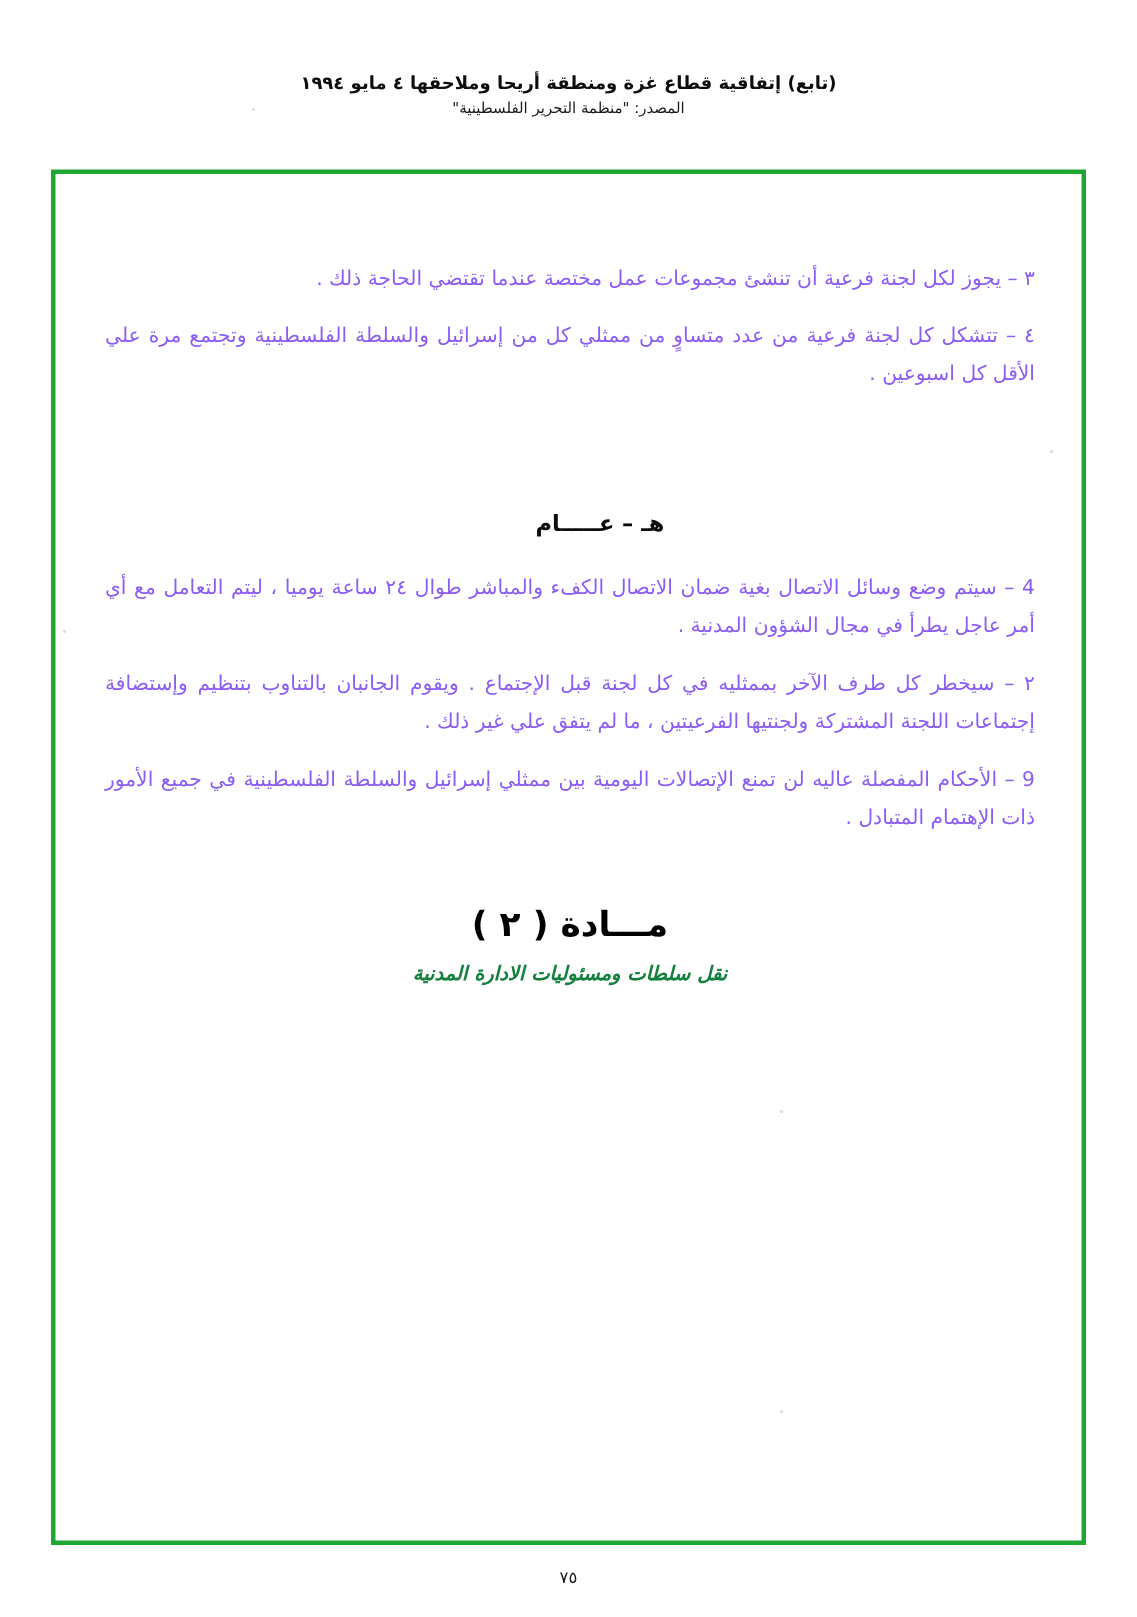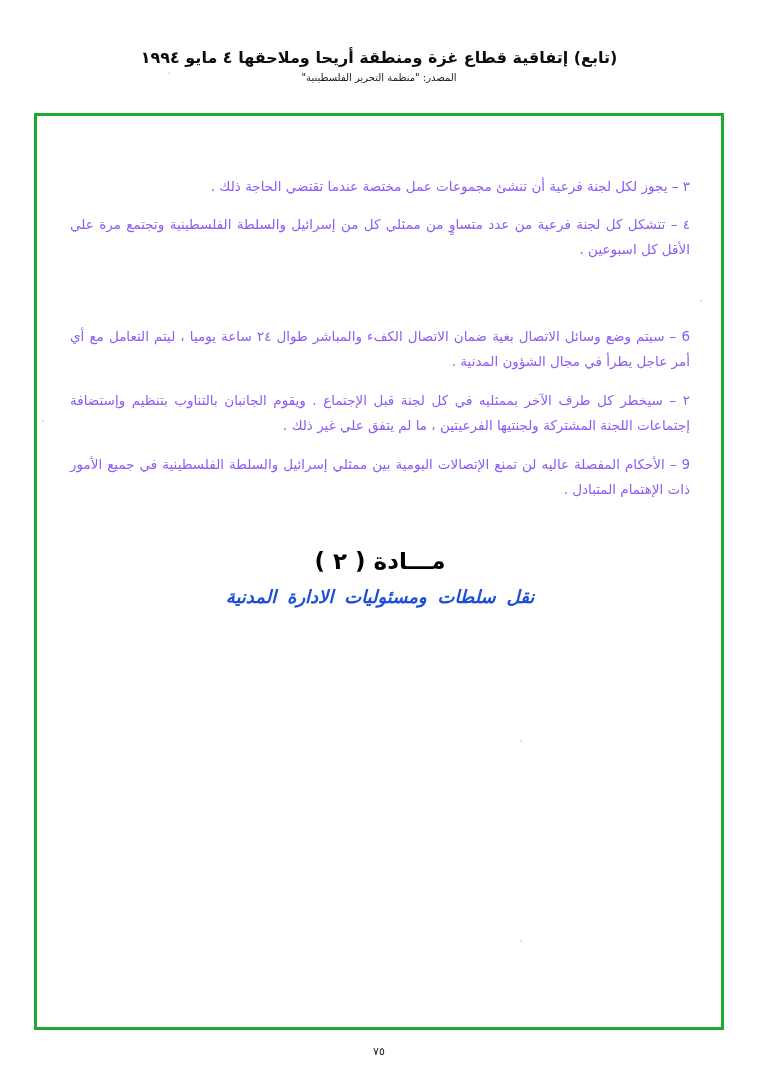--- a/index.html
+++ b/index.html
@@ -25,21 +25,21 @@
 
   
   .header {
     position: absolute;
     top: 48px;
     left: 0;
     right: 0;
     text-align: center;
   }
   .header-line1 {
-    font-size: 16px;
+    font-size: 12px;
     font-weight: bold;
     color: #0d0d0d;
     letter-spacing: 0px;
     direction: rtl;
   }
   .header-line2 {
     font-size: 10px;
     color: #1a1a1a;
     margin-top: 5px;
     direction: rtl;
@@ -92,27 +92,26 @@
   .article-title {
     font-size: 23px;
     font-weight: bold;
     text-align: center;
     letter-spacing: 2px;
     margin-top: 46px;
     margin-bottom: 12px;
     color: #000000;
   }
   .article-subtitle {
-    font-size: 18px;
+    font-size: 13px;
     font-weight: bold;
     text-align: center;
     font-style: italic;
-    color: #1d4ed8;
+    color: #15803d;
     margin-bottom: 30px;
-    font-family: Liberation Mono, monospace;
   }
 
   .block-after-article {
     margin-top: 40px;
   }
 
   
   .footer {
     position: absolute;
     bottom: 20px;
@@ -150,22 +149,23 @@
 
   <div class="frame"></div>
 
   <div class="content">
 
     <p class="para">٣ – يجوز لكل لجنة فرعية أن تنشئ مجموعات عمل مختصة عندما تقتضي الحاجة ذلك .</p>
     <p class="para">٤ – تتشكل كل لجنة فرعية من عدد متساوٍ من ممثلي كل من إسرائيل والسلطة الفلسطينية وتجتمع مرة علي الأقل كل اسبوعين .</p>
 
     <div class="spacer-lg"></div>
 
+    <div class="section-heading">هـ  –  عـــــام</div>
 
-    <p class="para">6 – سيتم وضع وسائل الاتصال بغية ضمان الاتصال الكفء والمباشر طوال ٢٤ ساعة يوميا ، ليتم التعامل مع أي أمر عاجل يطرأ في مجال الشؤون المدنية .</p>
+    <p class="para">4 – سيتم وضع وسائل الاتصال بغية ضمان الاتصال الكفء والمباشر طوال ٢٤ ساعة يوميا ، ليتم التعامل مع أي أمر عاجل يطرأ في مجال الشؤون المدنية .</p>
     <p class="para">٢ – سيخطر كل طرف الآخر بممثليه في كل لجنة قبل الإجتماع . ويقوم الجانبان بالتناوب بتنظيم وإستضافة إجتماعات اللجنة المشتركة ولجنتيها الفرعيتين ، ما لم يتفق علي غير ذلك .</p>
     <p class="para">9 – الأحكام المفصلة عاليه لن تمنع الإتصالات اليومية بين ممثلي إسرائيل والسلطة الفلسطينية في جميع الأمور ذات الإهتمام المتبادل .</p>
 
     <div class="article-title">مـــادة ( ٢ )</div>
     <div class="article-subtitle">نقل سلطات ومسئوليات الادارة المدنية</div>
 
 
   </div>
 
   <div class="footer">

